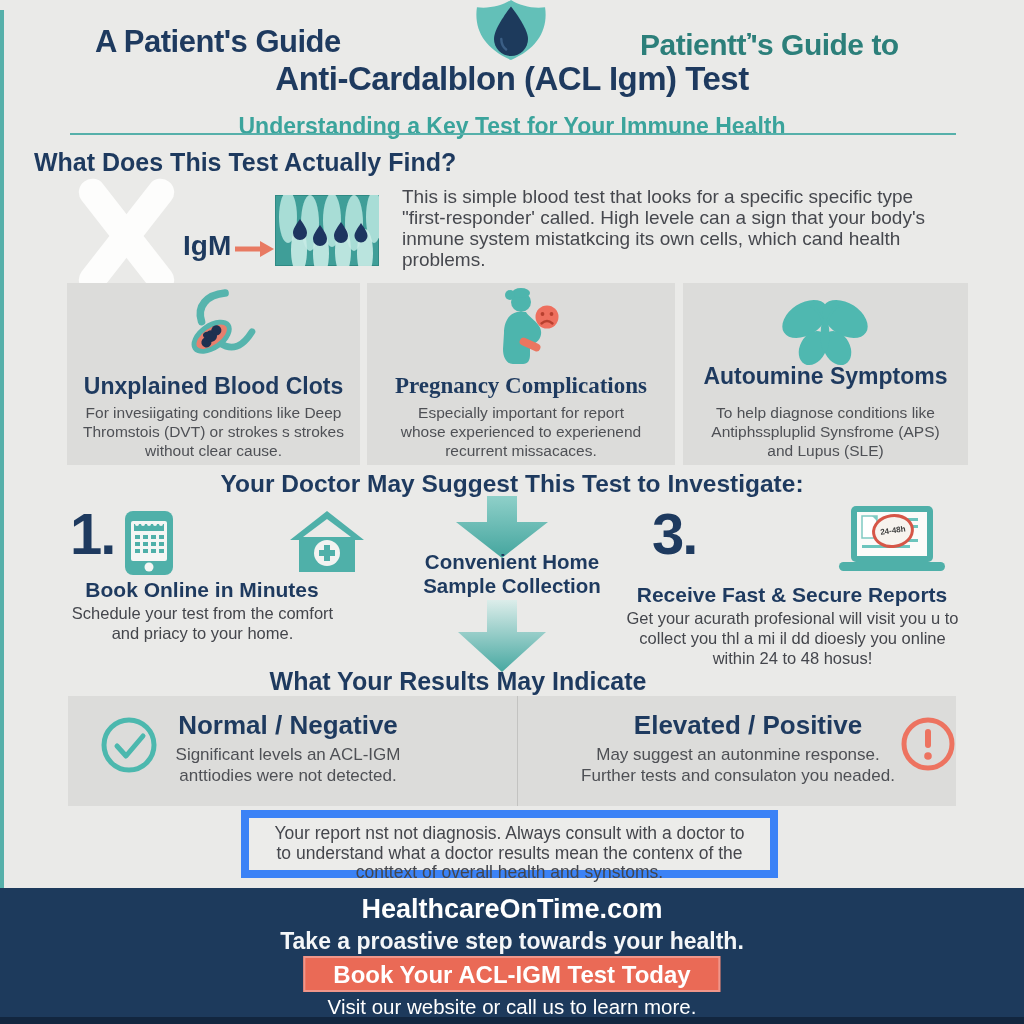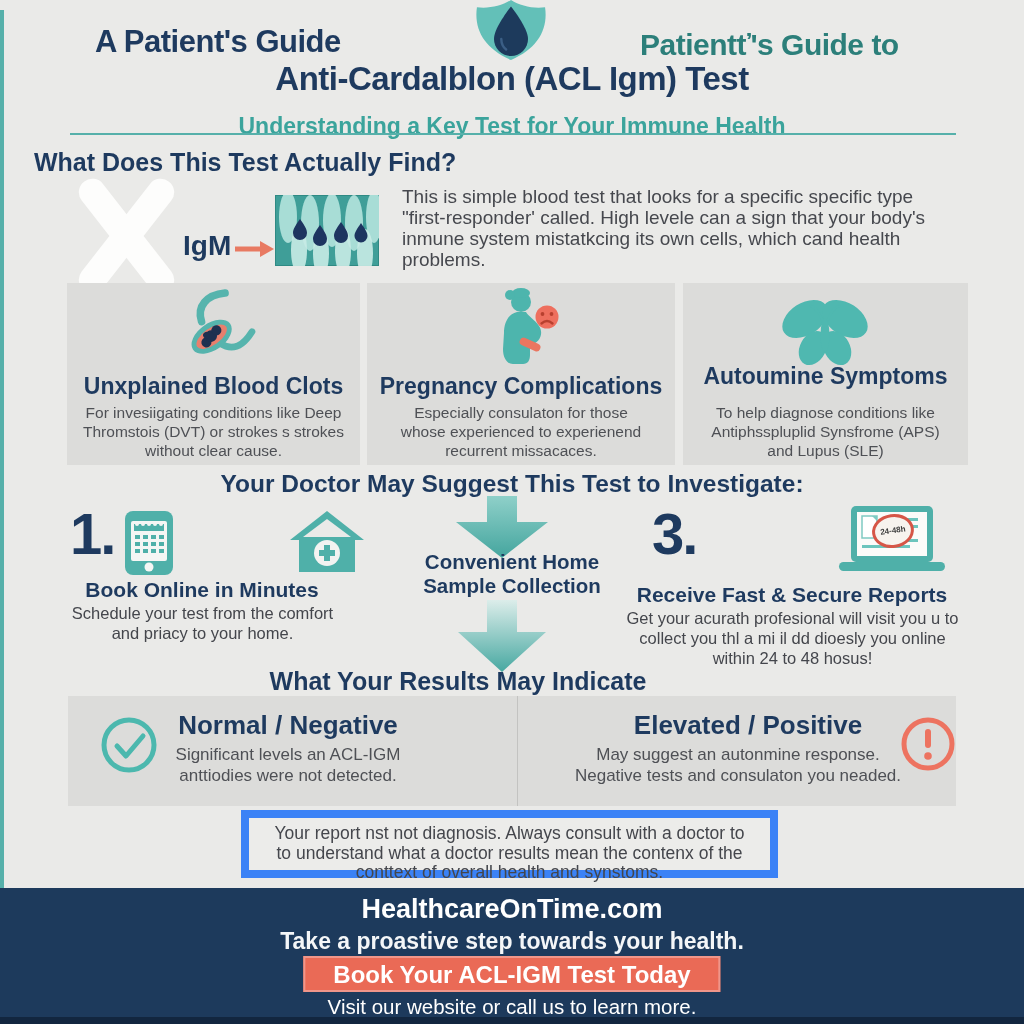--- a/index.html
+++ b/index.html
@@ -111,23 +111,23 @@
         <ellipse cx="44" cy="6" rx="9" ry="5" fill="#4db5ad"></ellipse>
         <circle cx="33" cy="8" r="5" fill="#4db5ad"></circle>
         <path d="M40 25 C31 27 27 36 27 46 L26 62 C26 71 30 77 36 77 L46 77 C51 77 53 73 53 68 L53 58 C63 56 67 46 62 39 C58 33 51 29 49 25 Z" fill="#4db5ad"></path>
         <rect x="43" y="49" width="22" height="8" rx="4" fill="#ea7660" transform="rotate(24 43 53)"></rect>
         <circle cx="70" cy="30" r="11.5" fill="#ee6f5e"></circle>
         <circle cx="65.5" cy="27" r="1.9" fill="#b8402f"></circle>
         <circle cx="74.5" cy="27" r="1.9" fill="#b8402f"></circle>
         <path d="M64.5 36.5 Q70 31.5 75.5 36.5" stroke="#b8402f" stroke-width="2.4" fill="none" stroke-linecap="round"></path>
       </svg>
     </div>
-    <div class="abs navy bold center" style="left:0;top:90px;width:308px;font-size:23px;">Pregnancy Complications</div>
+    <div class="abs navy bold center" style="left:0;top:90px;width:308px;font-size:23px;font-family:Liberation Serif, serif;">Pregnancy Complications</div>
     <div class="abs center" style="left:10px;top:120px;width:288px;font-size:15.5px;line-height:19px;color:#4e5055;">
-      <span class="line">Especially consulaton for those</span>
+      <span class="line">Especially important for report</span>
       <span class="line">whose experienced to experienend</span>
       <span class="line">recurrent missacaces.</span>
     </div>
   </div>
 
   <div class="abs card" style="left:683px;top:283px;width:285px;height:182px;">
     <div class="abs" style="left:90px;top:10px;">
       <svg width="104" height="80" viewBox="0 0 104 80">
         <ellipse cx="32" cy="26" rx="25" ry="16" fill="#4fb8b0" transform="rotate(-33 32 26)"></ellipse>
         <ellipse cx="72" cy="26" rx="25" ry="16" fill="#4fb8b0" transform="rotate(33 72 26)"></ellipse>
@@ -261,21 +261,21 @@
     </div>
     <div class="abs navy bold center" style="left:60px;top:14px;width:320px;font-size:26px;">Normal / Negative</div>
     <div class="abs center" style="left:85px;top:48px;width:270px;font-size:17px;line-height:21px;color:#4e5055;">
       <span class="line">Significant levels an ACL-IGM</span>
       <span class="line">anttiodies were not detected.</span>
     </div>
 
     <div class="abs navy bold center" style="left:470px;top:14px;width:420px;font-size:26px;">Elevated / Positive</div>
     <div class="abs center" style="left:460px;top:48px;width:420px;font-size:17px;line-height:21px;color:#4e5055;">
       <span class="line">May suggest an autonmine response.</span>
-      <span class="line">Negative tests and consulaton you neaded.</span>
+      <span class="line">Further tests and consulaton you neaded.</span>
     </div>
     <div class="abs" style="left:832px;top:20px;">
       <svg width="56" height="56" viewBox="0 0 56 56">
         <circle cx="28" cy="28" r="24" stroke="#ed7360" stroke-width="5" fill="none"></circle>
         <rect x="25" y="13" width="6" height="19" rx="3" fill="#ed7360"></rect>
         <circle cx="28" cy="40" r="3.8" fill="#ed7360"></circle>
       </svg>
     </div>
   </div>
 

